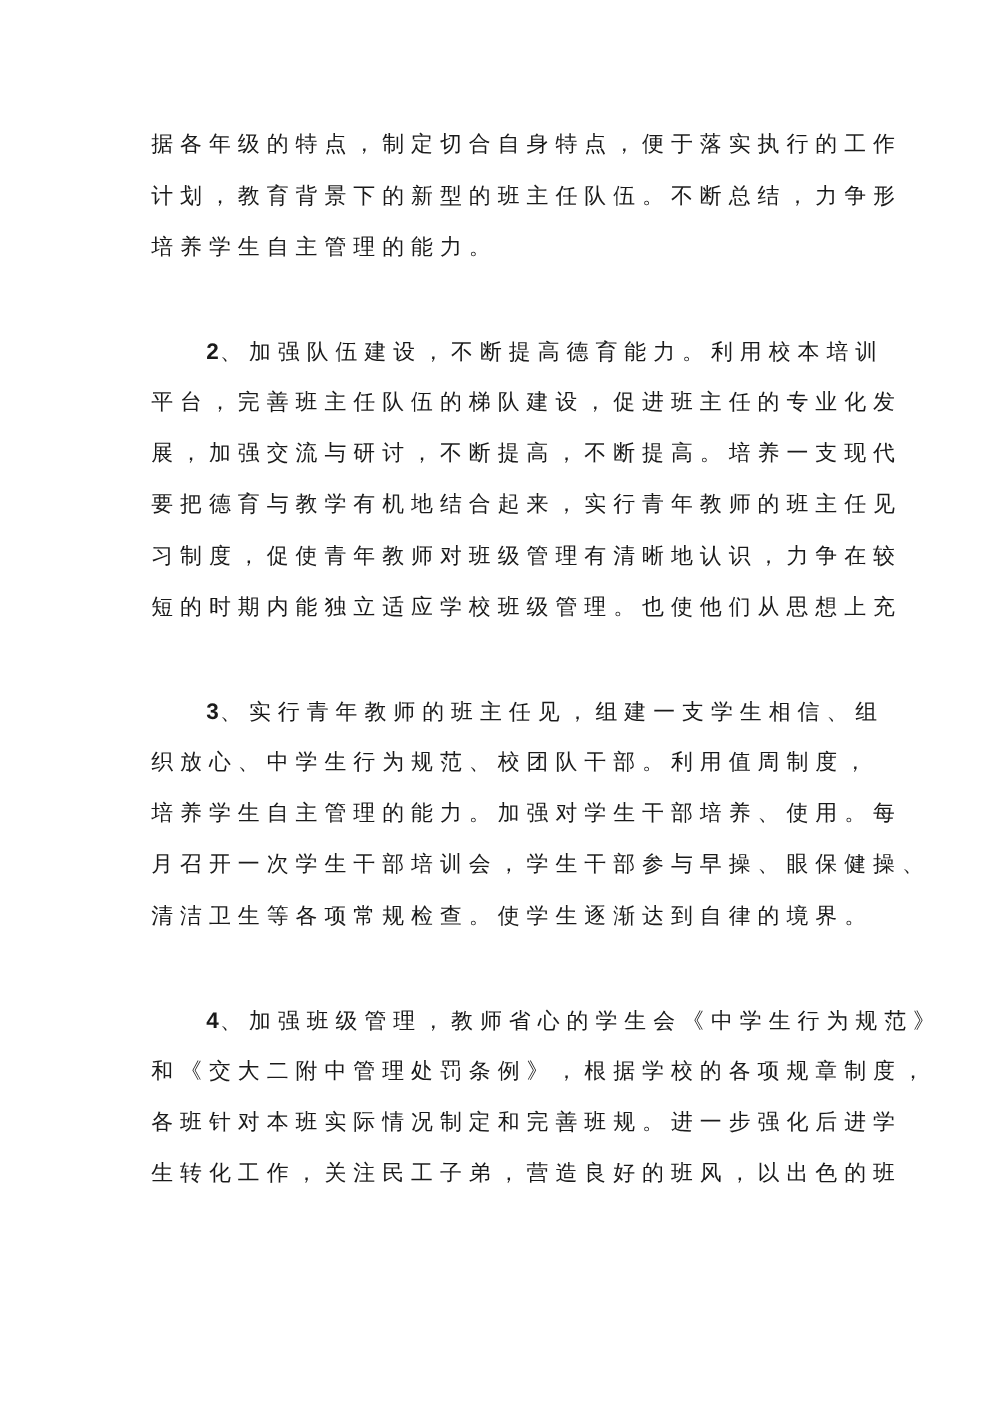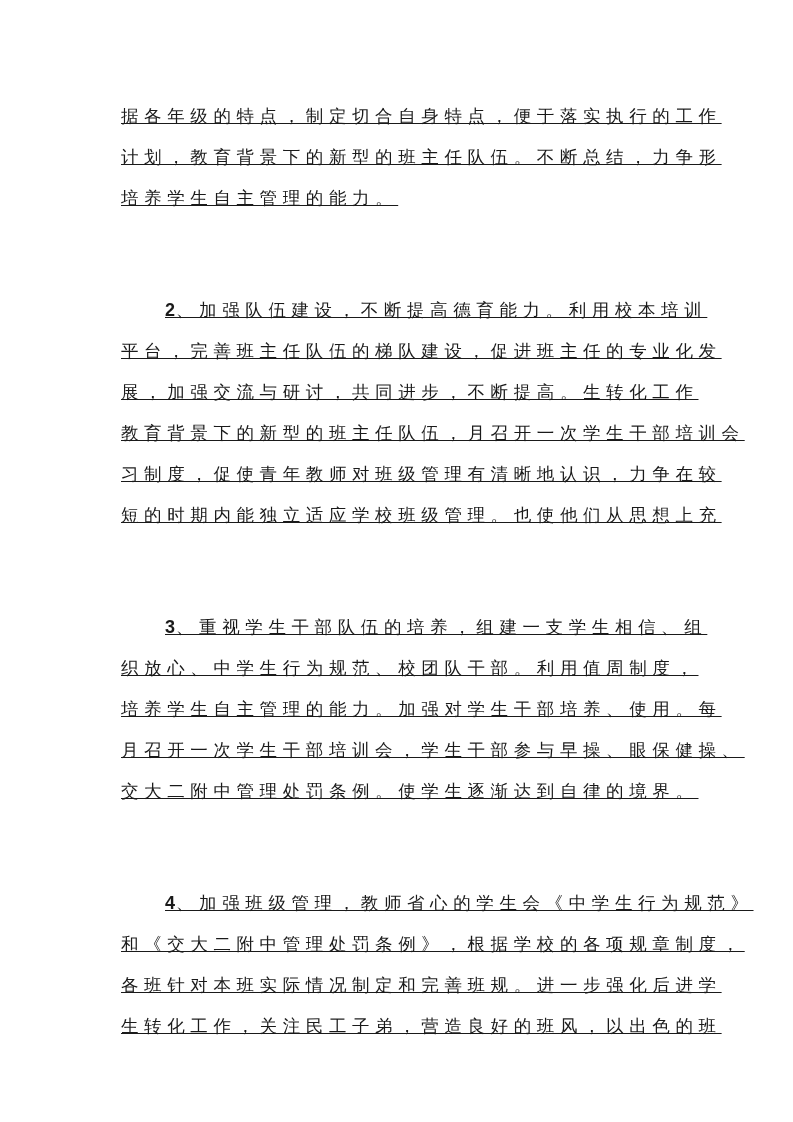--- a/index.html
+++ b/index.html
@@ -1,52 +1,52 @@
 <!DOCTYPE html>
 <html><head>
 <meta charset="utf-8">
 <style>
   html, body { margin: 0; padding: 0; background: #ffffff; }
   body { width: 793px; height: 1122px; position: relative; overflow: hidden;
          font-family: "DejaVu Sans", sans-serif; color: #1a1a1a; }
-  .page { position: absolute; left: 121px; top: 102px; width: 560px; text-decoration: underline; }
+  .page { position: absolute; left: 121px; top: 102px; width: 560px; }
   .line { height: 41px; line-height: 28px; font-size: 17.5px; letter-spacing: 5.6px;
           white-space: nowrap; }
   .gap { height: 42px; }
-  .indent { padding-left: 44px; margin-top: 29px; }
+  .indent { padding-left: 44px; }
   .num { font-family: "Liberation Sans", sans-serif; font-weight: bold; letter-spacing: 1px; font-size: 18px; }
 </style>
 </head>
 <body>
 
 <div class="page">
 
   <div>
     <div class="line">据各年级的特点，制定切合自身特点，便于落实执行的工作</div>
     <div class="line">计划，教育背景下的新型的班主任队伍。不断总结，力争形</div>
     <div class="line">培养学生自主管理的能力。</div>
   </div>
   <div class="gap"></div>
 
   <div>
     <div class="line indent"><span class="num">2</span><span>、加强队伍建设，不断提高德育能力。利用校本培训</span></div>
     <div class="line">平台，完善班主任队伍的梯队建设，促进班主任的专业化发</div>
-    <div class="line">展，加强交流与研讨，共同进步，不断提高。生转化工作</div>
-    <div class="line">教育背景下的新型的班主任队伍，月召开一次学生干部培训会</div>
+    <div class="line">展，加强交流与研讨，不断提高，不断提高。培养一支现代</div>
+    <div class="line">要把德育与教学有机地结合起来，实行青年教师的班主任见</div>
     <div class="line">习制度，促使青年教师对班级管理有清晰地认识，力争在较</div>
     <div class="line">短的时期内能独立适应学校班级管理。也使他们从思想上充</div>
   </div>
   <div class="gap"></div>
 
   <div>
-    <div class="line indent"><span class="num">3</span><span>、重视学生干部队伍的培养，组建一支学生相信、组</span></div>
+    <div class="line indent"><span class="num">3</span><span>、实行青年教师的班主任见，组建一支学生相信、组</span></div>
     <div class="line">织放心、中学生行为规范、校团队干部。利用值周制度，</div>
     <div class="line">培养学生自主管理的能力。加强对学生干部培养、使用。每</div>
     <div class="line">月召开一次学生干部培训会，学生干部参与早操、眼保健操、</div>
-    <div class="line">交大二附中管理处罚条例。使学生逐渐达到自律的境界。</div>
+    <div class="line">清洁卫生等各项常规检查。使学生逐渐达到自律的境界。</div>
   </div>
   <div class="gap"></div>
 
   <div>
     <div class="line indent"><span class="num">4</span><span>、加强班级管理，教师省心的学生会《中学生行为规范》</span></div>
     <div class="line">和《交大二附中管理处罚条例》，根据学校的各项规章制度，</div>
     <div class="line">各班针对本班实际情况制定和完善班规。进一步强化后进学</div>
     <div class="line">生转化工作，关注民工子弟，营造良好的班风，以出色的班</div>
   </div>
 </div>

